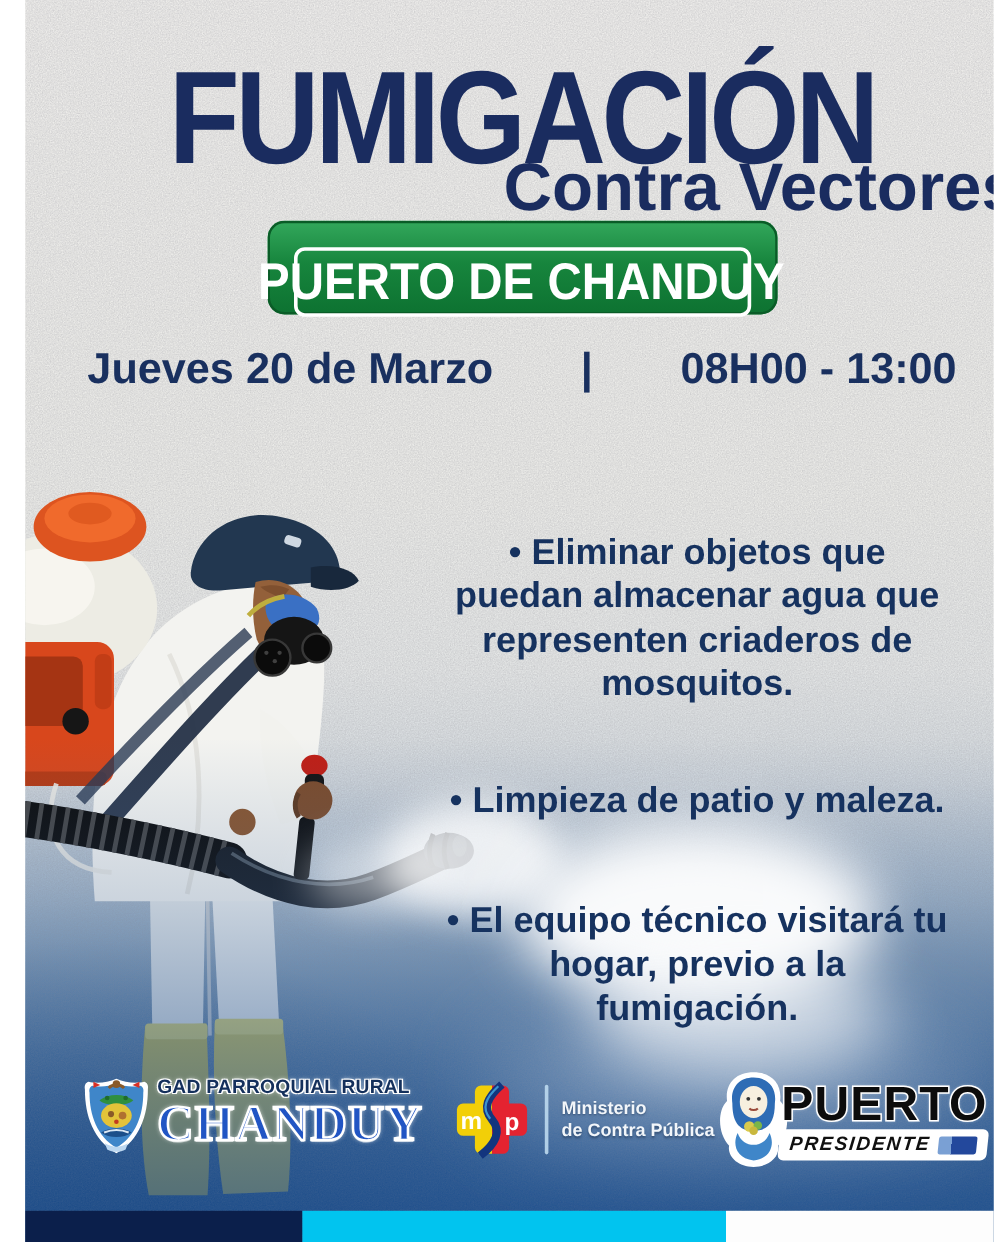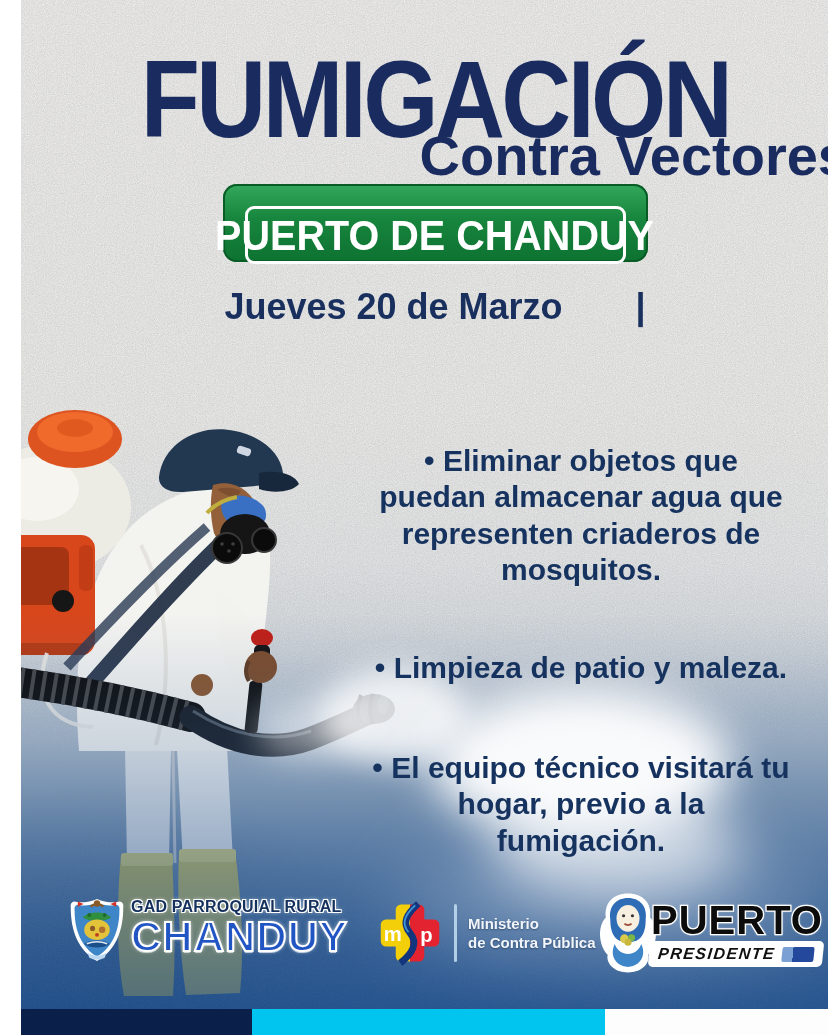--- a/index.html
+++ b/index.html
@@ -46,21 +46,21 @@
   .bullet-1{margin-bottom:24px;}
   .bullet-2{margin-bottom:27px;white-space:nowrap;}
 
   .footer{position:absolute;left:0;top:884px;width:100%;height:125px;z-index:5;}
   .gad{position:absolute;left:44px;top:4px;display:flex;}
   .gad-text{margin-left:2px;margin-top:10px;}
   .gad-org{font-size:16px;font-weight:bold;color:#14305c;letter-spacing:.2px;
     text-shadow:-1px -1px 0 #fff,1px -1px 0 #fff,-1px 1px 0 #fff,1px 1px 0 #fff,0 0 4px #fff;}
   .gad-name{font-size:42px;font-weight:bold;color:#2155c4;margin-top:-3px;letter-spacing:1px;
     -webkit-text-stroke:2px #ffffff;
-    text-shadow:0 0 4px rgba(255,255,255,.95),0 2px 0 rgba(255,255,255,.6);}
+    text-shadow:0 0 4px rgba(255,255,255,.95),0 2px 0 rgba(255,255,255,.6);font-family:Liberation Serif, serif;}
   .msp{position:absolute;left:356px;top:16px;display:flex;align-items:center;gap:11px;}
   .msp-divider{width:3px;height:58px;background:#bcd9ee;border-radius:2px;opacity:.9;}
   .msp-text{font-size:15px;font-weight:bold;color:#f2f6fa;line-height:1.3;white-space:pre-line;
     text-shadow:0 1px 2px rgba(20,40,70,.55);}
   .henry{position:absolute;left:576px;top:6px;display:flex;align-items:center;}
   .henry-text{margin-left:-8px;}
   .henry-first{font-size:40px;font-weight:bold;color:#0c0c0c;line-height:.95;letter-spacing:1px;
     -webkit-text-stroke:2.5px #ffffff;paint-order:stroke fill;
     text-shadow:0 0 3px rgba(255,255,255,.95);}
   .henry-last{font-size:25px;font-weight:bold;color:#0c0c0c;letter-spacing:1px;line-height:1;
@@ -166,20 +166,21 @@
 
   <div class="sign">
     <div class="sign-inner">
       <span class="sign-text">PUERTO DE CHANDUY</span>
     </div>
   </div>
 
   <div class="schedule">
     <span>Jueves 20 de Marzo</span>
     <span class="sched-divider">|</span>
+    <span>08H00 - 13:00</span>
   </div>
 
   <div class="bullets">
     <div class="bullet-1">• Eliminar objetos que
 puedan almacenar agua que
 representen criaderos de
 mosquitos.</div>
     <div class="bullet-2">• Limpieza de patio y maleza.</div>
     <div class="bullet-3">• El equipo técnico visitará tu
 hogar, previo a la

